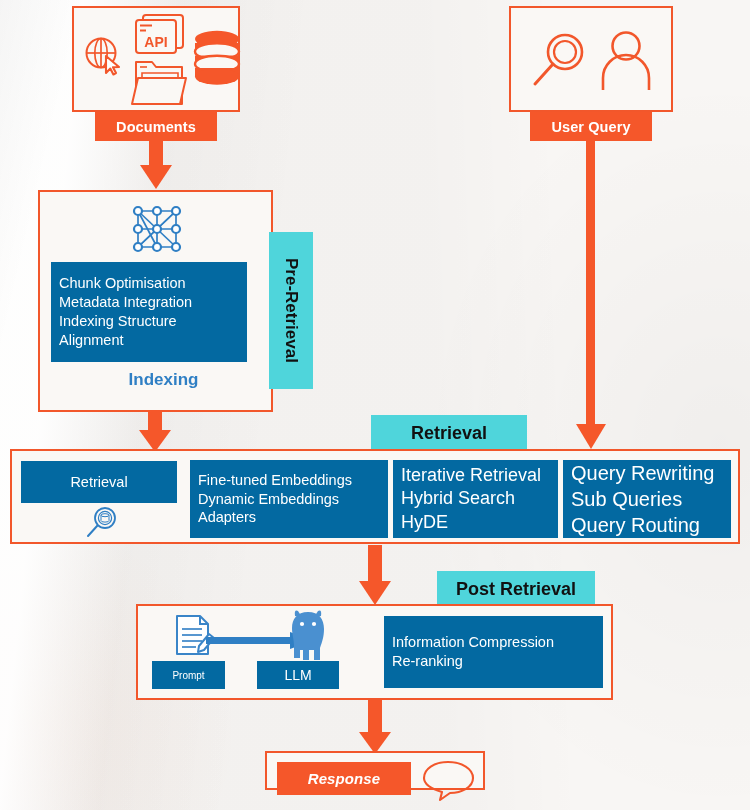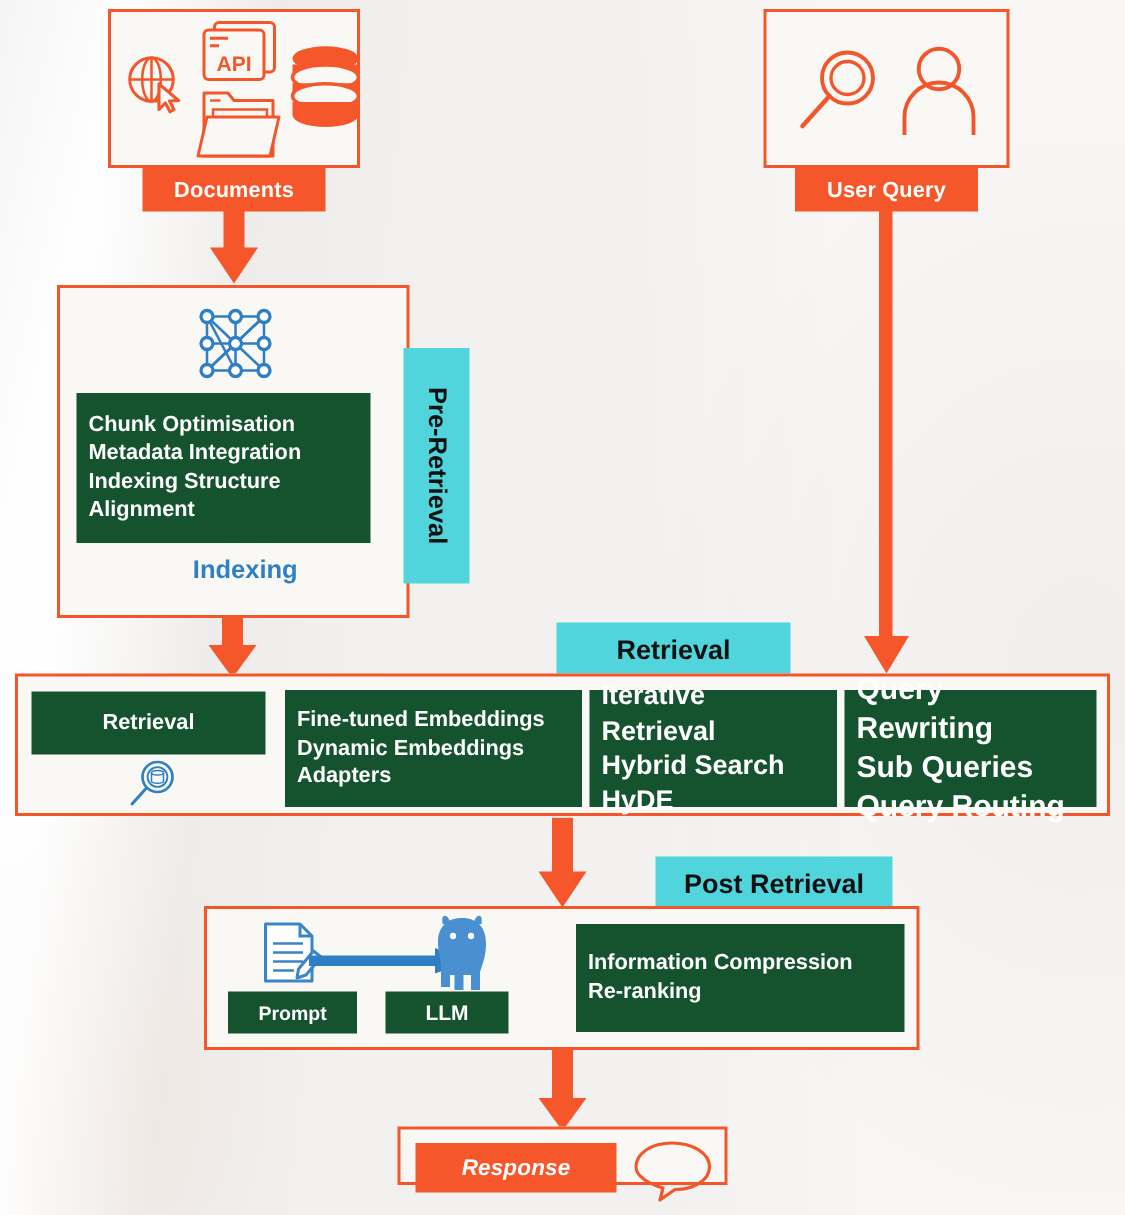--- a/index.html
+++ b/index.html
@@ -34,23 +34,23 @@
     background: #faf8f5;
   }
   .orange-tag {
     background: #f5572a;
     color: #ffffff;
     font-weight: bold;
     display: flex; align-items: center; justify-content: center;
     letter-spacing: .1px;
   }
   .blue-box {
-    background: #14532d;
+    background: #0369a1;
     color: #ffffff;
-    font-weight: bold;
+    font-weight: normal;
   }
   .teal-tag {
     background: #4fd5db;
     color: #111111;
     font-weight: bold;
     display: flex; align-items: center; justify-content: center;
   }
   .blue-label {
     color: #2f7fc4;
     font-weight: bold;
@@ -287,21 +287,21 @@
       <svg width="54" height="58" viewBox="0 0 54 58">
         <path d="M14 8 Q13 1 17 3 Q19 5 19.5 9 Z" fill="#4a90d0"></path>
         <path d="M40 8 Q41 1 37 3 Q35 5 34.5 9 Z" fill="#4a90d0"></path>
         <path d="M27 4 C16 4 11 11 11 20 C11 27 13 31 13 38 L13 50 L19 50 L19 42 L22 42 L22 52 L28 52
                  L28 42 L33 42 L33 52 L39 52 L39 40 C41 34 43 29 43 21 C43 11 38 4 27 4 Z" fill="#4a90d0"></path>
         <circle cx="21" cy="16" r="2.1" fill="#ffffff"></circle>
         <circle cx="33" cy="16" r="2.1" fill="#ffffff"></circle>
       </svg>
     </div>
 
-    <div class="node blue-box" style="left:14px; top:55px; width:86px; height:28px; display:flex; align-items:center; justify-content:center; font-size:13px;">
+    <div class="node blue-box" style="left:14px; top:55px; width:73px; height:28px; display:flex; align-items:center; justify-content:center; font-size:10px;">
       <span>Prompt</span>
     </div>
 
     <div class="node blue-box" style="left:119px; top:55px; width:82px; height:28px; display:flex; align-items:center; justify-content:center; font-size:14px;">
       <span>LLM</span>
     </div>
 
     <div class="node blue-box listbox" style="left:246px; top:10px; width:219px; height:72px; padding:4px 8px; font-size:14.5px;">
       <span>Information Compression</span>
       <span>Re-ranking</span>

